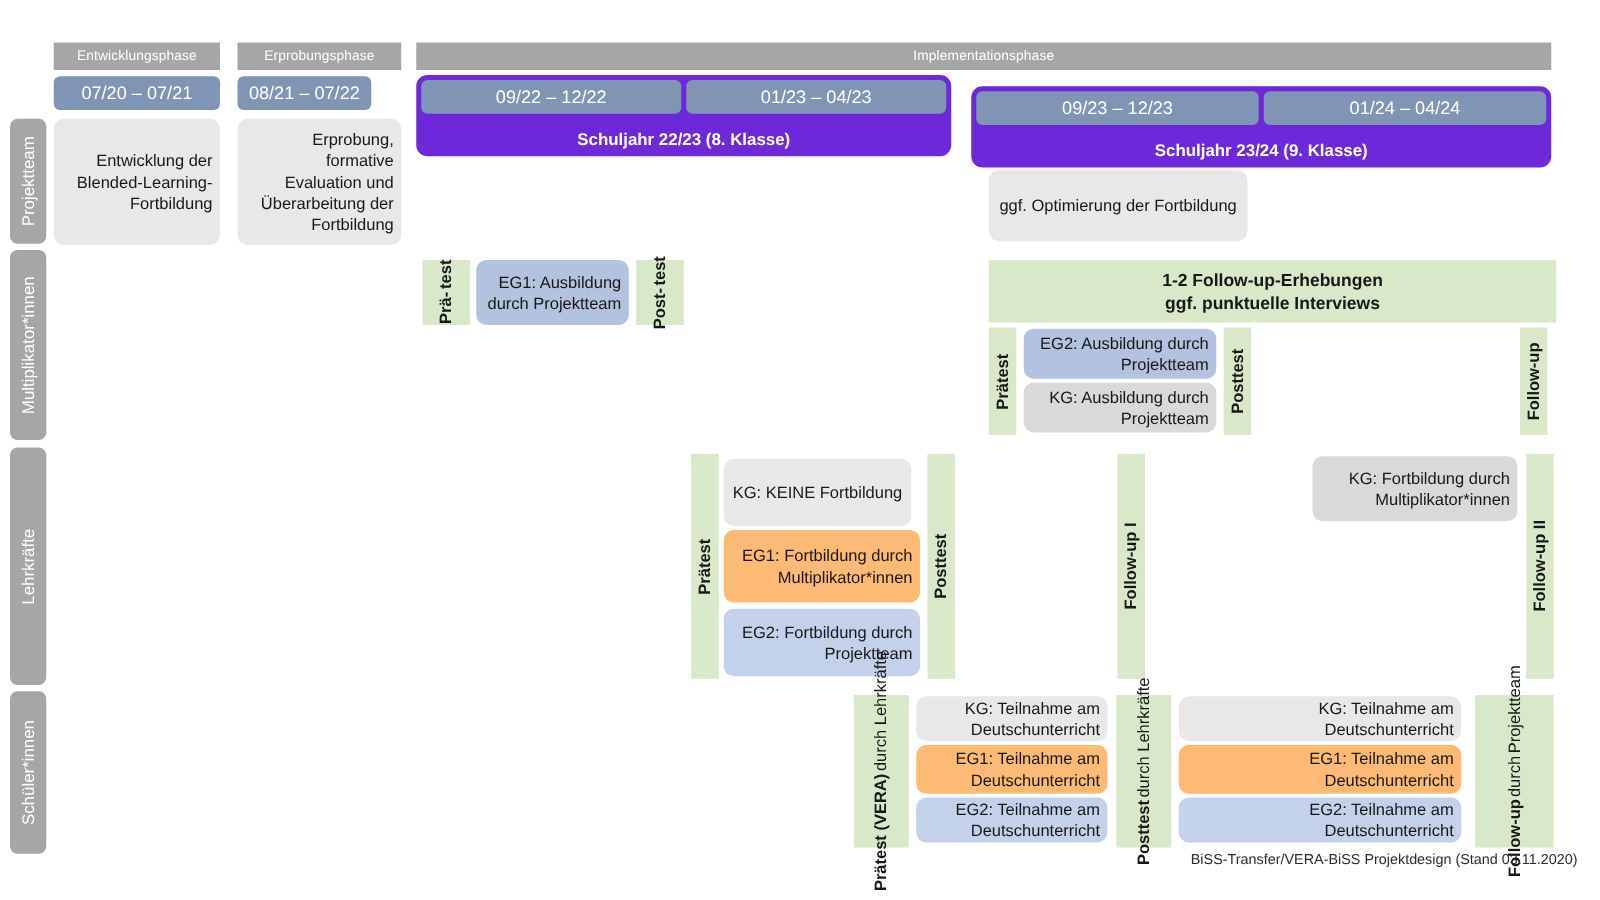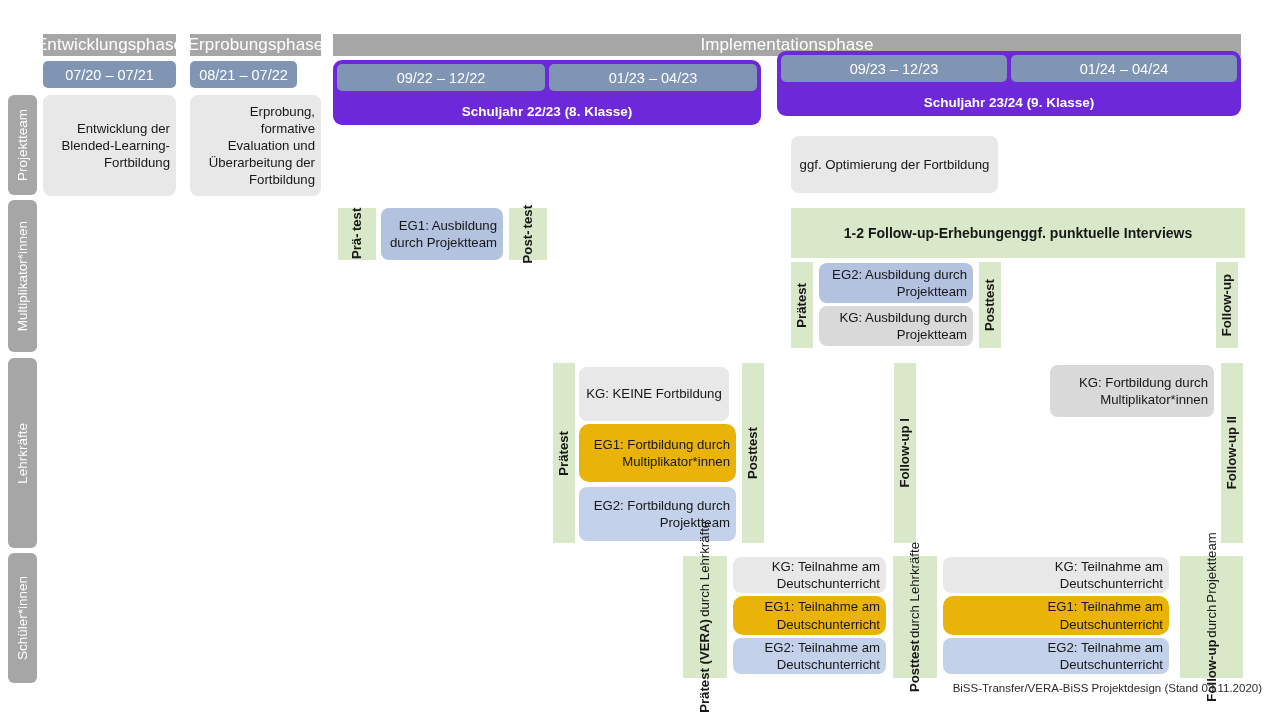--- a/index.html
+++ b/index.html
@@ -11,21 +11,21 @@
     position:relative;
     color:#171717;
   }
   .canvas{position:absolute;left:0;top:0;width:1280px;height:720px;}
   .abs{position:absolute;box-sizing:border-box;}
 
   
   .phasehdr{
     background:#a6a6a6;color:#ffffff;
     display:flex;align-items:center;justify-content:center;
-    font-size:17px;letter-spacing:.1px;
+    font-size:11px;letter-spacing:.1px;
   }
   .daterange{
     background:#7f95b3;color:#ffffff;border-radius:5px;
     display:flex;align-items:center;justify-content:center;
     font-size:14.5px;
   }
   .schoolyear{
     background:#6d28d9;border-radius:9px;
   }
   .schoolyear .sylabel{
@@ -34,21 +34,21 @@
   }
   .card{
     border-radius:8px;
     display:flex;align-items:center;justify-content:center;
     text-align:right;font-size:13.2px;line-height:1.30;
     padding:2px 6px;
   }
   .card.grey{background:#e8e8e8;}
   .card.grey2{background:#d9d9d9;}
   .card.blue-mid{background:#b3c2de;}
-  .card.blue-dark{background:#eab308;border-radius:10px;}
+  .card.blue-dark{background:#fdba74;}
   .card.blue-light{background:#c3d2ea;}
 
   .greencol{
     background:#d8e8c8;
     display:flex;align-items:center;justify-content:center;
   }
   .greencol .vtxt{
     writing-mode:vertical-rl;
     transform:rotate(180deg);
     text-align:center;
@@ -64,21 +64,21 @@
     align-items:center;justify-content:center;
     gap:2px;
     font-size:13.2px;line-height:1.2;
     white-space:nowrap;
   }
   .greencol .vstack > span{display:block;text-align:center;}
   .greencol .vstack .b{font-weight:bold;}
 
   .greenband{
     background:#d8e8c8;
-    display:flex;
+    display:flex;flex-direction:column;
     align-items:center;justify-content:center;
     font-weight:bold;font-size:14px;line-height:1.30;text-align:center;
   }
 
   .sidelabel{
     background:#a6a6a6;border-radius:6px;
     display:flex;align-items:center;justify-content:center;
   }
   .sidelabel span{
     writing-mode:vertical-rl;
@@ -102,21 +102,21 @@
 
   <div class="abs daterange" style="left:43px;top:61px;width:133px;height:27px;">07/20 – 07/21</div>
   <div class="abs daterange" style="left:190px;top:61px;width:107px;height:27px;">08/21 – 07/22</div>
 
   <div class="abs schoolyear" style="left:333px;top:60px;width:428px;height:65px;">
     <div class="abs daterange" style="left:4px;top:4px;width:208px;height:27px;">09/22 – 12/22</div>
     <div class="abs daterange" style="left:216px;top:4px;width:208px;height:27px;">01/23 – 04/23</div>
     <div class="sylabel">Schuljahr 22/23 (8. Klasse)</div>
   </div>
 
-  <div class="abs schoolyear" style="left:777px;top:51px;width:464px;height:65px;">
+  <div class="abs schoolyear" style="left:777px;top:69px;width:464px;height:65px;">
     <div class="abs daterange" style="left:4px;top:4px;width:226px;height:27px;">09/23 – 12/23</div>
     <div class="abs daterange" style="left:234px;top:4px;width:226px;height:27px;">01/24 – 04/24</div>
     <div class="sylabel">Schuljahr 23/24 (9. Klasse)</div>
   </div>
 
   <div class="abs sidelabel" style="left:8px;top:95px;width:29px;height:100px;">
     <span>Projektteam</span>
   </div>
   <div class="abs sidelabel" style="left:8px;top:200px;width:29px;height:152px;">
     <span>Multiplikator*innen</span>

